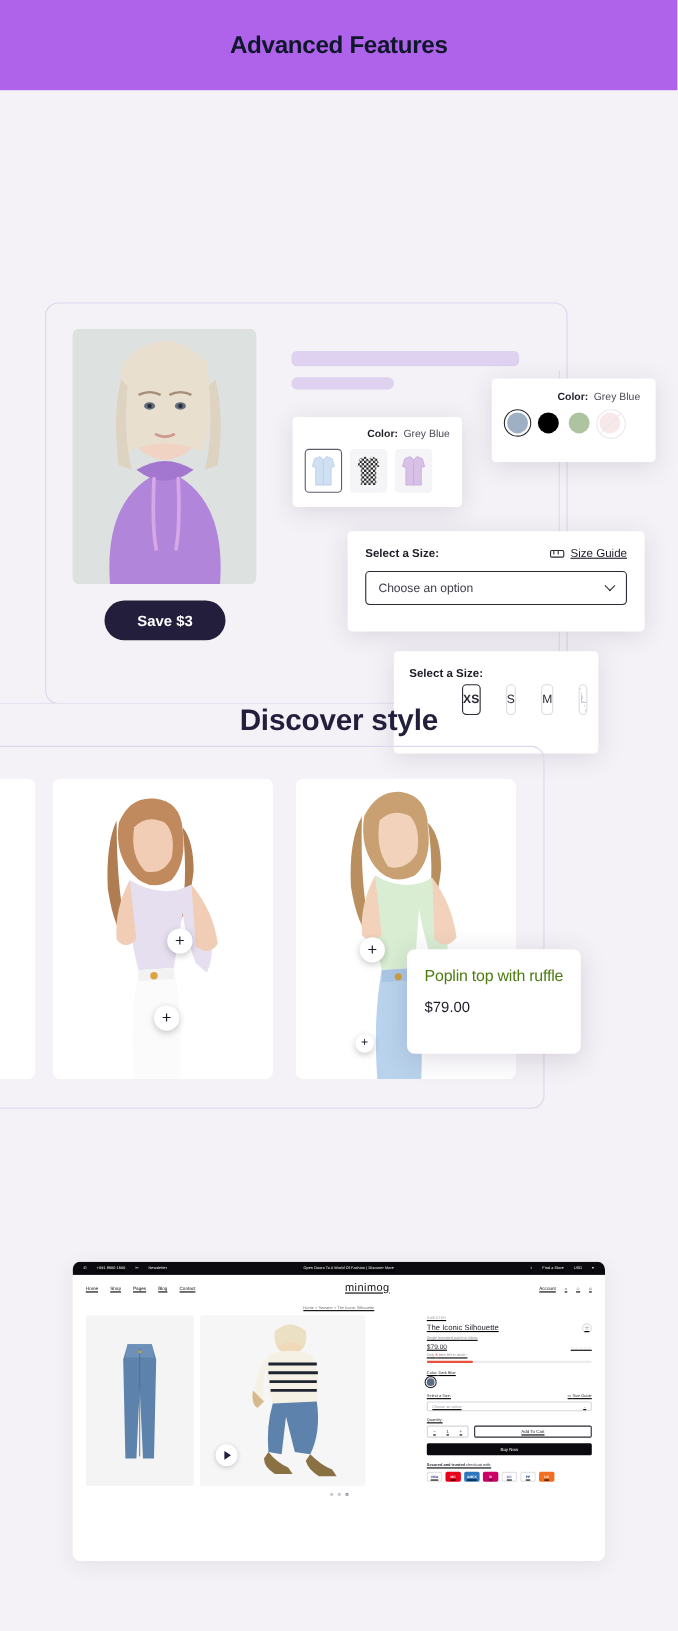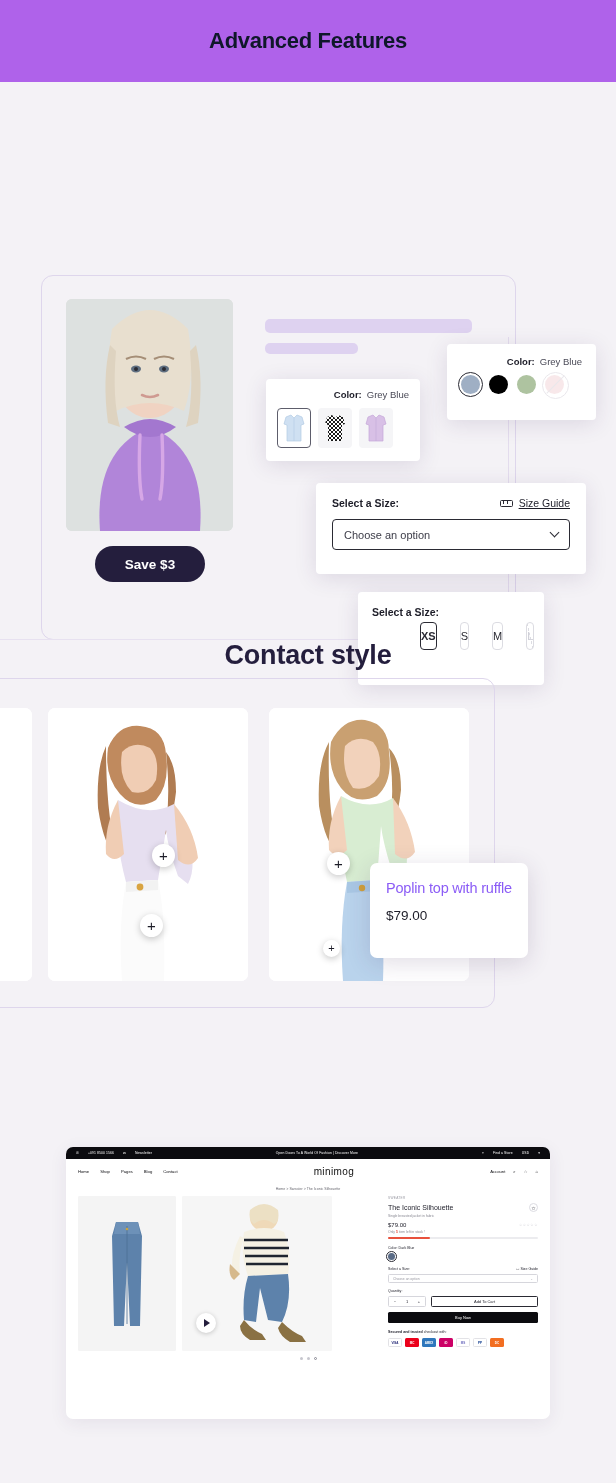--- a/index.html
+++ b/index.html
@@ -194,32 +194,33 @@
   }
   .hotspot.sm { width:17px;height:17px;font-size:11px; }
 
   .lb-popup {
     position:absolute; left:370px; top:185px;
     width:158px; height:95px;
     background:#fff; border-radius:7px;
     box-shadow:0 5px 24px rgba(60,40,90,.16);
     padding:16px 16px;
   }
-  .lb-popup .pname { font-size:14.5px;color:#8b5cf6;line-height:1.35;letter-spacing:-.2px;}
+  .lb-popup .pname { font-size:14.5px;color:#4d7c0f;line-height:1.35;letter-spacing:-.2px;}
   .lb-popup .pprice { font-size:13.5px;color:#1d1d28;margin-top:9px;}
 
   
   .video-section { position: relative; height: 420px; }
   .video-section .section-title { padding-top: 24px; }
 
   .browser {
     position:absolute; left:66px; top:85px;
     width:484px; height:272px;
     background:#fff; border-radius:7px; overflow:hidden;
     box-shadow:0 4px 18px rgba(60,40,90,.08);
+    text-decoration:underline;
   }
   .bz-topbar {
     height:12px;background:#0b0b0f;color:#fff;
     display:flex;align-items:center;padding:0 10px;
     font-size:3.4px;letter-spacing:.1px;
   }
   .bz-topbar .left{display:flex;gap:9px;align-items:center;}
   .bz-topbar .mid{flex:1;text-align:center;}
   .bz-topbar .right{display:flex;gap:9px;align-items:center;}
   .bz-nav {
@@ -370,21 +371,21 @@
     <div class="sz-boxes">
       <div class="sz-box sel">XS</div>
       <div class="sz-box">S</div>
       <div class="sz-box">M</div>
       <div class="sz-box oos">L</div>
     </div>
   </div>
 </section>
 
 <section class="lookbook-section">
-  <div class="section-title">Contact style</div>
+  <div class="section-title">Discover style</div>
 
   <div class="lb-wrap">
     <div class="lb-border"></div>
 
     <div class="lb-card c1">
       <svg width="200" height="273" viewBox="0 0 200 273">
           <rect width="200" height="273" fill="#fff"></rect>
         </svg>
     </div>
 

